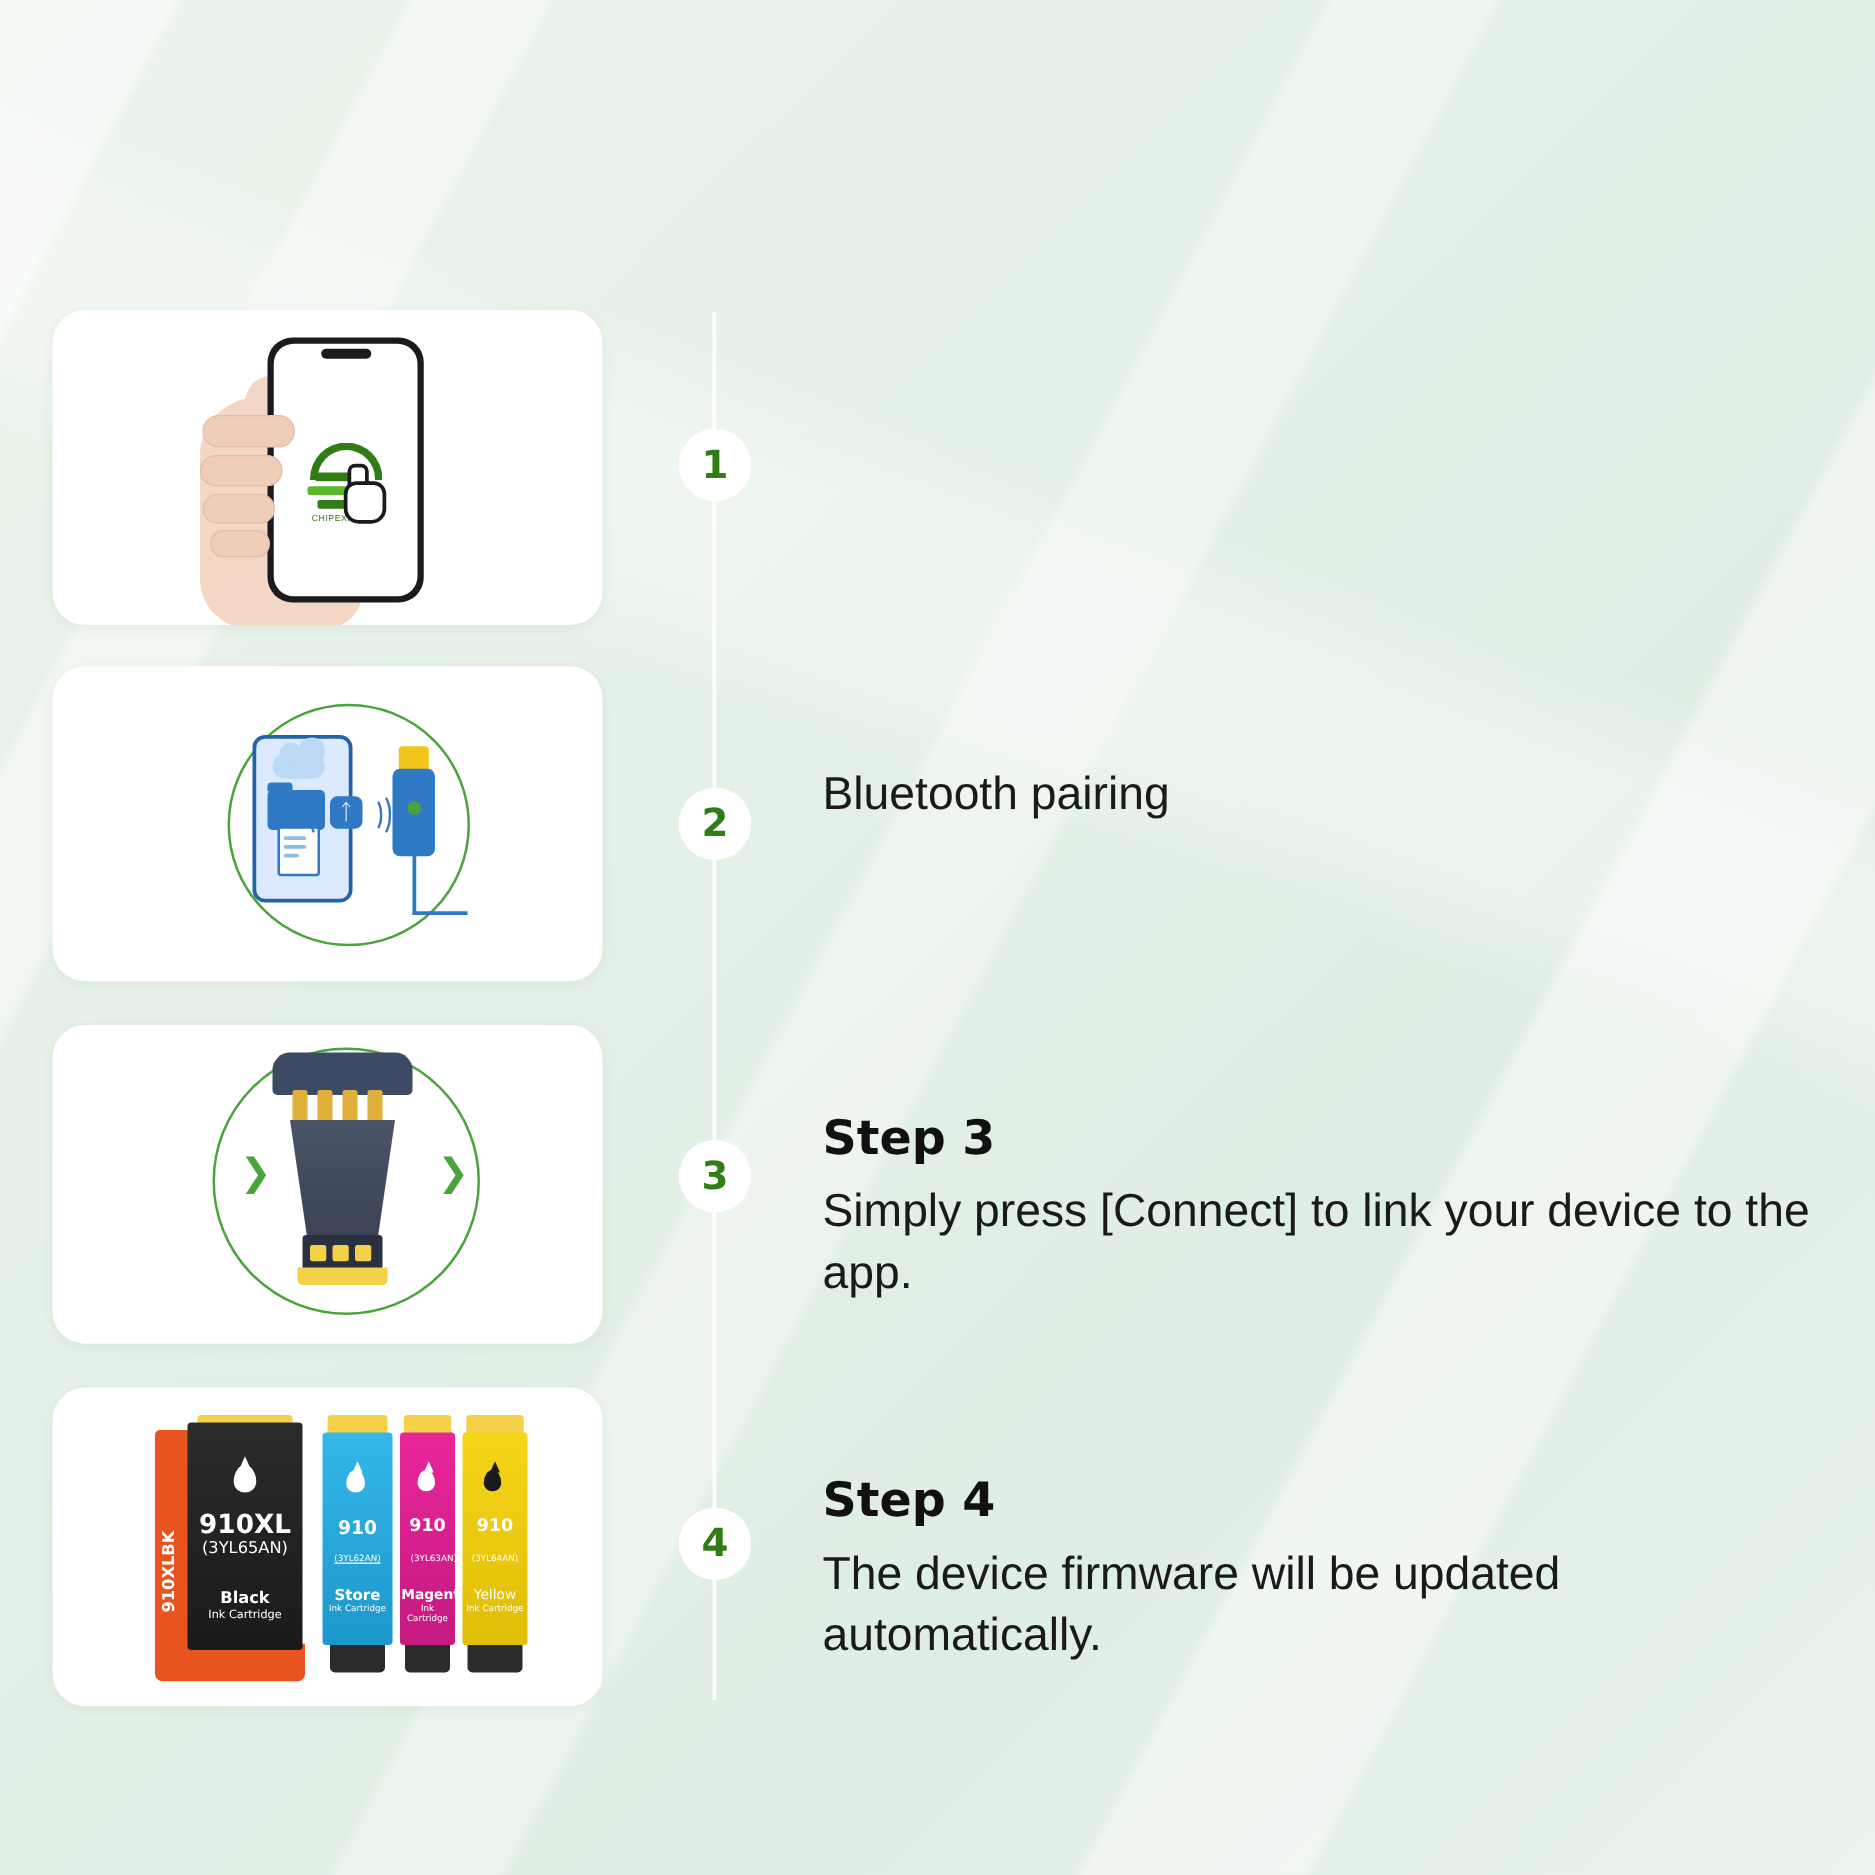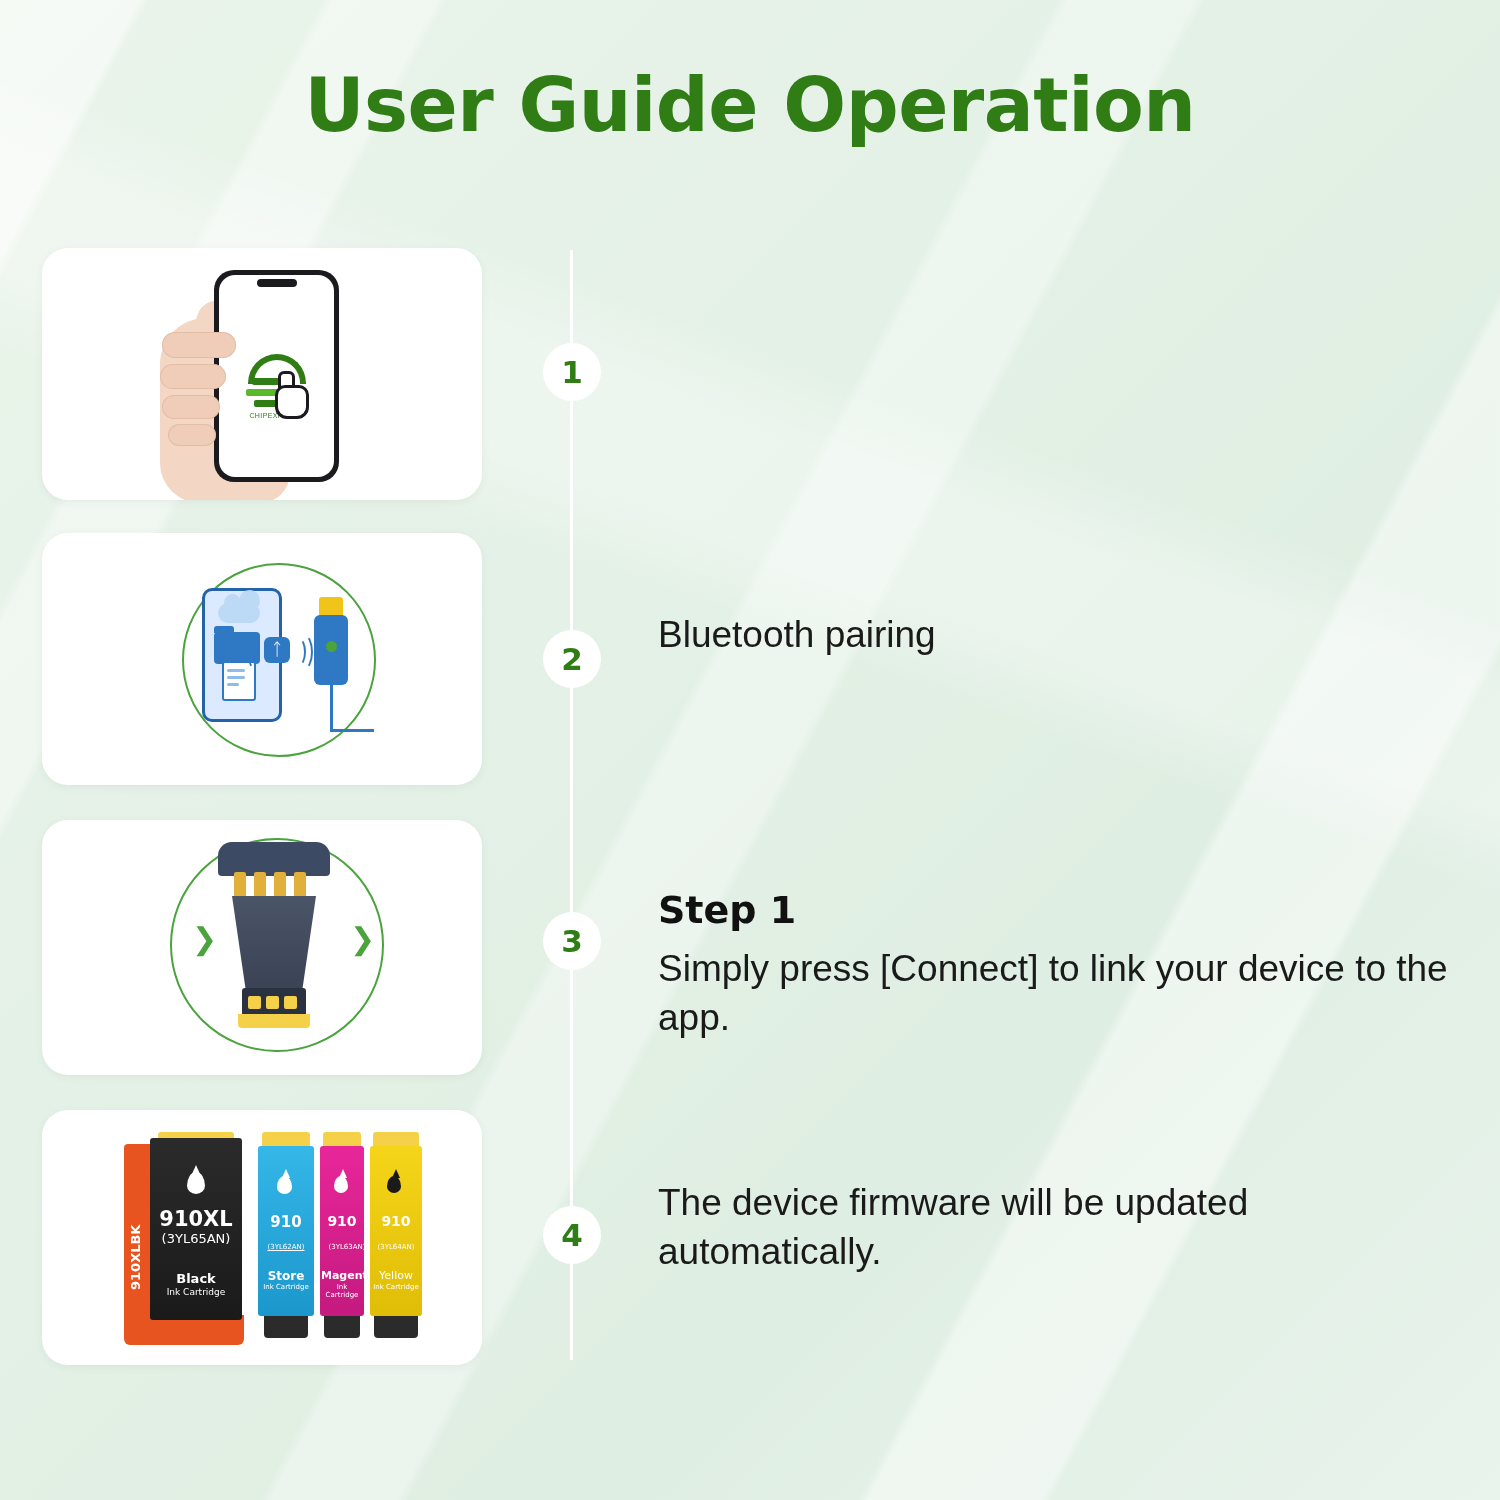--- a/index.html
+++ b/index.html
@@ -520,21 +520,20 @@
   .ft-m { left: 282px; width: 36px; }
   .ft-y { left: 332px; width: 44px; }
 </style>
 </head>
 <body>
 
 <div class="page">
   <div class="bg-sheen"></div>
   <div class="bg-sheen2"></div>
 
-  <div class="title">User Guide Operation</div>
 
   <div class="timeline"></div>
 
   <div class="card card-1">
     <div class="ill1-wrap">
       <div class="hand"></div>
       <div class="thumb"></div>
       <div class="phone">
         <div class="phone-screen">
           <div class="notch"></div>
@@ -596,21 +595,21 @@
     <div class="chip-base"></div>
     <div class="chip-gold g1"></div>
     <div class="chip-gold g2"></div>
     <div class="chip-gold g3"></div>
     <div class="chip-tabs"></div>
     <div class="chev chev-l">❯<br></div>
     <div class="chev chev-r">❯<br></div>
   </div>
   <div class="badge badge-3">3</div>
   <div class="step-block step-3">
-    <div class="step-head">Step 1</div>
+    <div class="step-head">Step 3</div>
     <div class="step-body">Simply press [Connect] to link your device to the app.</div>
   </div>
 
   <div class="card card-4">
     <div class="cart-black-side"></div>
     <div class="cart-base-orange"></div>
     <div class="cart-top ct-b"></div>
     <div class="cart cart-black"></div>
     <div class="cart-vert">910XLBK</div>
     <div class="drop drop-b"></div>
@@ -641,15 +640,16 @@
     <div class="cart cart-y"></div>
     <div class="foot-tab ft-y"></div>
     <div class="drop drop-y"></div>
     <div class="cart-label lbl-y">910</div>
     <div class="cart-label lbl-y-sub">(3YL64AN)</div>
     <div class="cart-label lbl-y-color">Yellow</div>
     <div class="cart-label lbl-y-ink">Ink Cartridge</div>
   </div>
   <div class="badge badge-4">4</div>
   <div class="step-block step-4">
+    <div class="step-head">Step 4</div>
     <div class="step-body">The device firmware will be updated automatically.</div>
   </div>
 </div>
 
 </body></html>

